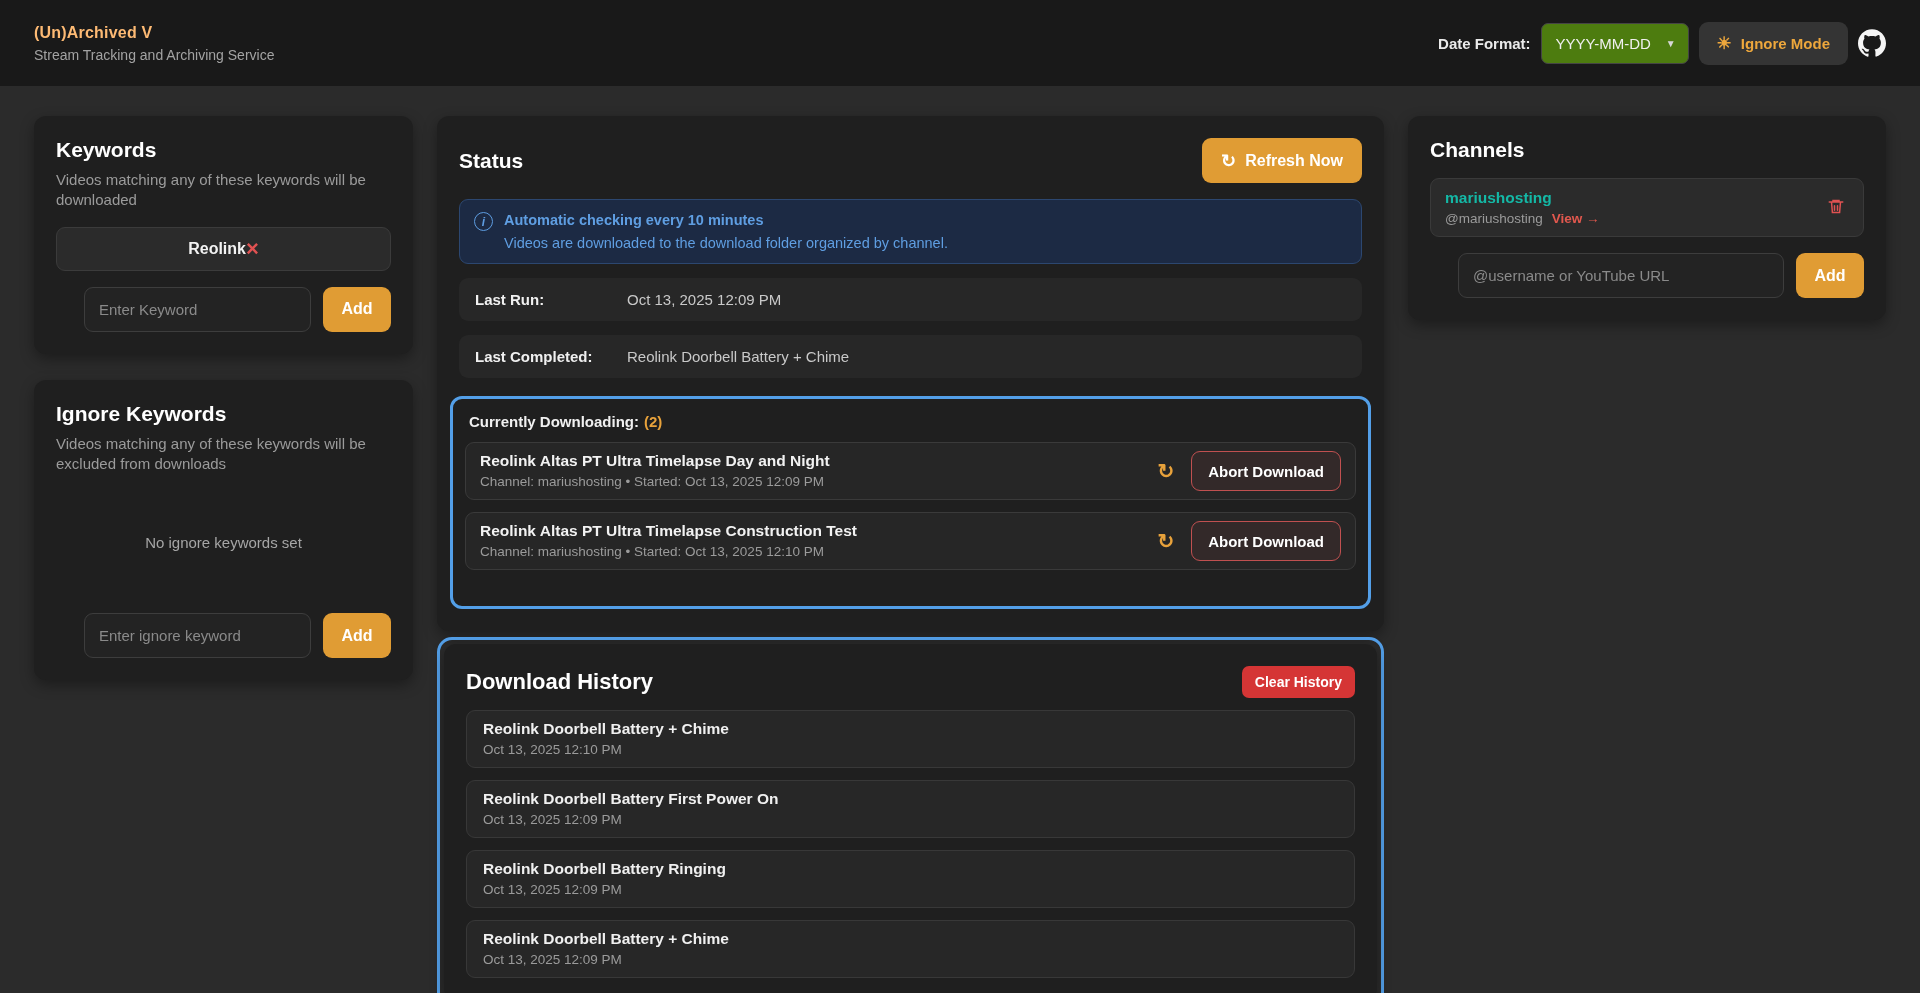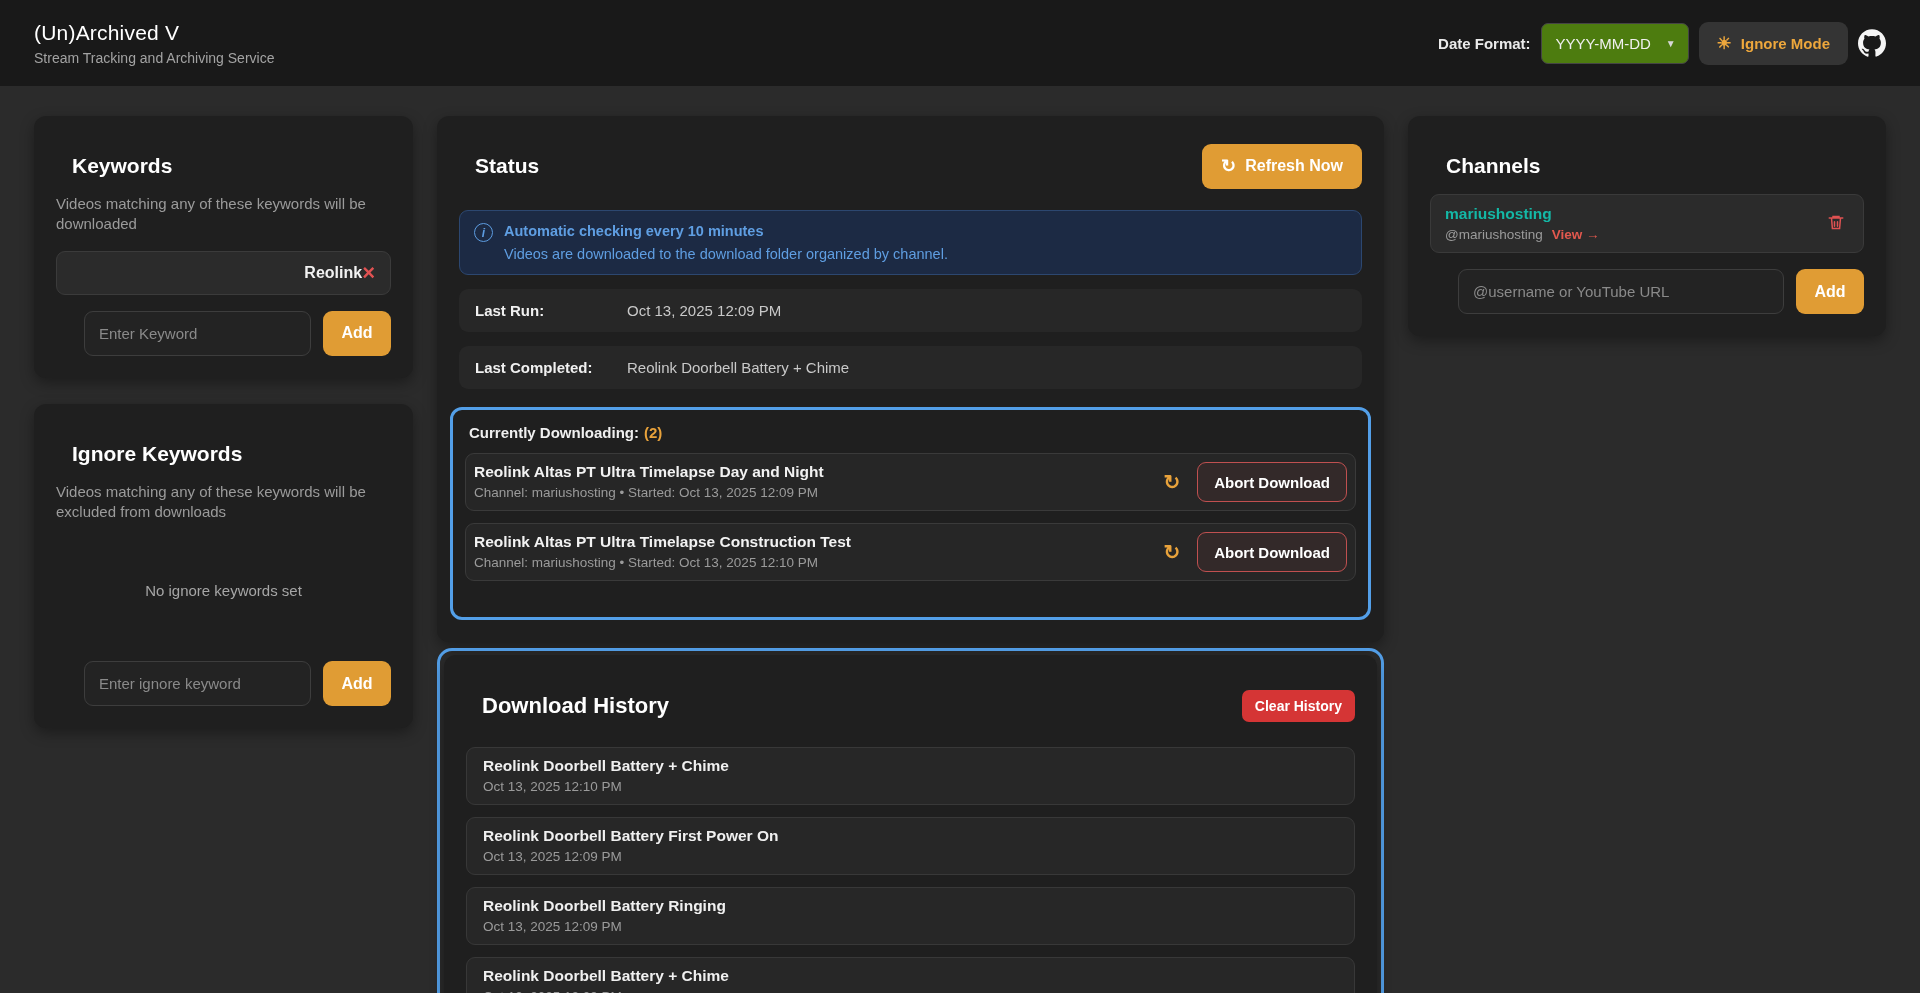--- a/index.html
+++ b/index.html
@@ -9,21 +9,21 @@
     background:#2b2b2b; color:#e6e6e6;
     font-family:"Liberation Sans", sans-serif;
   }
 
   
   header {
     height:86px; background:#191919;
     display:flex; align-items:center; justify-content:space-between;
     padding:0 34px;
   }
-  .app-title { color:#ffffff; font-size:21px; font-weight:normal; letter-spacing:.2px; }
+  .app-title { color:#fdba74; font-size:16px; font-weight:bold; letter-spacing:.2px; }
   .app-subtitle { color:#a3a3a3; font-size:14px; margin-top:5px; }
   .header-right { display:flex; align-items:center; gap:10px; }
   .date-label { font-weight:bold; font-size:15px; color:#eaeaea; }
   .select-wrap { position:relative; }
   .select-wrap select {
     appearance:none; -webkit-appearance:none;
     background:#4d7c0f; color:#f0f0f0; border:1px solid #454545;
     border-radius:7px; height:41px; padding:0 36px 0 14px;
     font-size:15px; font-family:inherit; cursor:pointer;
   }
@@ -41,27 +41,27 @@
   
   main { display:flex; gap:24px; padding:30px 34px 0; align-items:flex-start; }
   .col-left  { width:379px; flex:none; display:flex; flex-direction:column; gap:26px; }
   .col-mid   { width:947px; flex:none; display:flex; flex-direction:column; gap:6px; }
   .col-right { width:478px; flex:none; }
 
   .card {
     background:#1f1f1f; border-radius:12px; padding:22px;
     box-shadow:0 5px 14px rgba(0,0,0,.35);
   }
-  .card h2 { margin:16px; font-size:21px; color:#ffffff; font-weight:bold; }
+  .card h2 { margin:0; font-size:21px; color:#ffffff; font-weight:bold; }
   .desc { color:#9b9b9b; font-size:15px; line-height:1.35; margin:8px 0 16px; }
 
   
   .pill-item {
     background:#2b2b2b; border:1px solid #3b3b3b; border-radius:9px;
-    padding:12px 15px; display:flex; align-items:center; justify-content:flex-end;
+    padding:12px 15px; display:flex; align-items:center; justify-content:center;
   }
   .pill-label { font-weight:bold; font-size:16px; color:#f2f2f2; }
   .x { color:#e05252; font-size:22px; font-weight:bold; line-height:.8; cursor:pointer; }
 
   .input-row { display:flex; gap:12px; margin-top:16px; }
   .input-row input {
     flex:1; min-width:0; height:45px;
     background:#232323; border:1px solid #3d3d3d; border-radius:9px;
     padding:7px 14px; color:#e8e8e8; font-size:15px; font-family:inherit;margin-left:28px;
   }
@@ -105,21 +105,21 @@
 
   .section-dl {
     margin:18px -9px 0; border:3px solid #539fe8; border-radius:12px;
     padding:12px 12px 36px;
   }
   .dl-head { font-size:15px; padding:2px 4px 0; }
   .dl-label { font-weight:bold; color:#f0f0f0; }
   .dl-count { color:#e8a23b; font-weight:bold; margin-left:5px; }
   .dl-item {
     margin-top:12px; background:#262626; border:1px solid #3a3a3a; border-radius:9px;
-    padding:8px 8px; display:flex; align-items:center; justify-content:space-between;
+    padding:8px 14px; display:flex; align-items:center; justify-content:space-between;
   }
   .dl-title { font-weight:bold; font-size:15.5px; color:#f2f2f2; line-height:18px; }
   .dl-meta { color:#9b9b9b; font-size:13.5px; line-height:16px; margin-top:4px; }
   .dl-actions { display:flex; align-items:center; gap:17px; }
   .spin { color:#e8a23b; font-size:20px; font-weight:bold; line-height:1; cursor:pointer; }
   .btn-abort {
     background:rgba(224,82,82,0.07); border:1px solid #c05050; color:#ffffff;
     border-radius:9px; height:40px; padding:0 16px;
     font-weight:bold; font-size:15px; font-family:inherit; cursor:pointer;
   }

